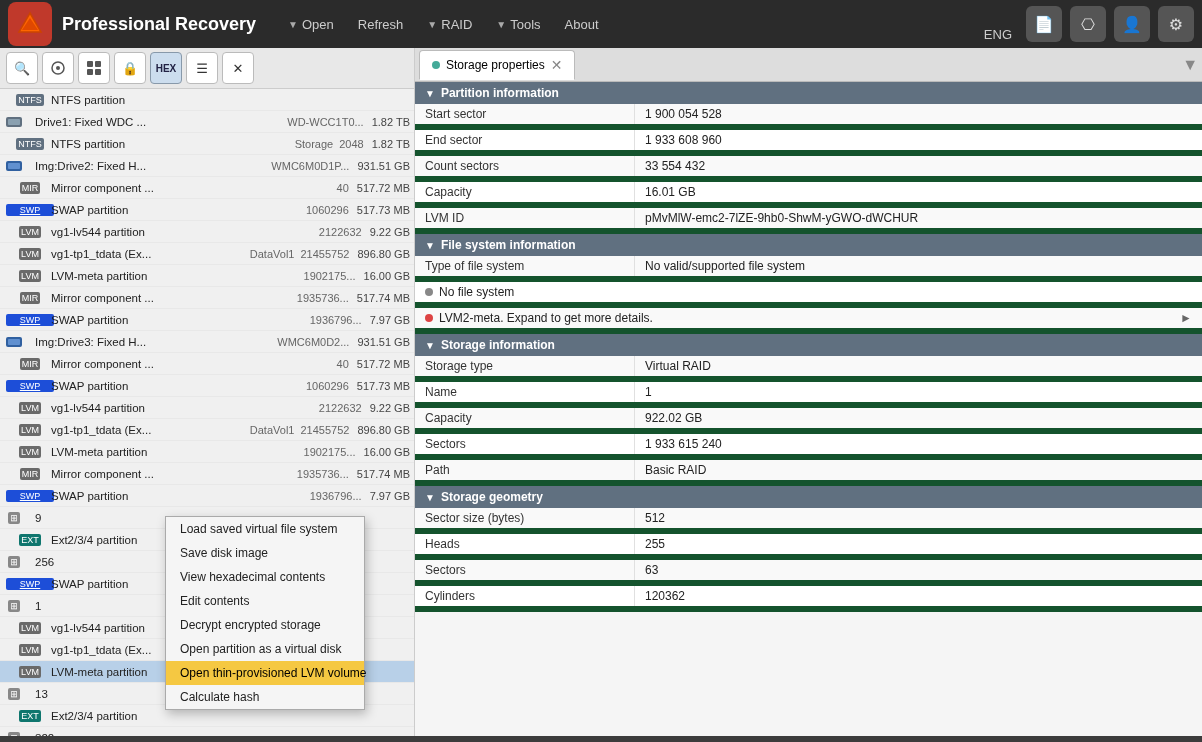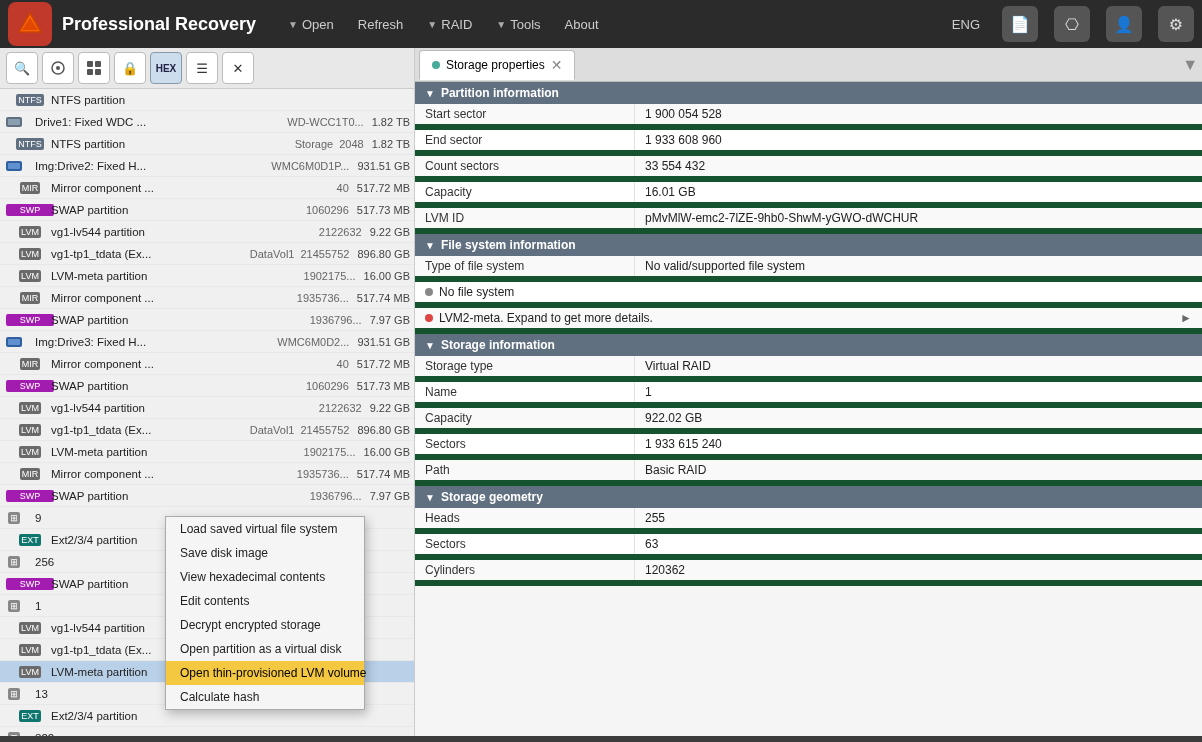--- a/index.html
+++ b/index.html
@@ -35,21 +35,21 @@
       font-size: 13px;
       padding: 6px 12px;
       cursor: pointer;
       display: flex; align-items: center; gap: 4px;
       border-radius: 4px;
       user-select: none;
     }
     .menu-arrow { font-size: 10px; color: #aaa; }
     #right-icons {
       margin-left: auto;
-      display: flex; align-items: center; gap: 16px;
+      display: flex; align-items: flex-end; gap: 8px;
     }
     #lang-label { color: #ccc; font-size: 13px; margin-right: 6px; }
     .toolbar-icon-btn {
       width: 36px; height: 36px;
       background: #555;
       border-radius: 6px;
       display: flex; align-items: center; justify-content: center;
       cursor: pointer;
       color: #ddd;
       font-size: 16px;
@@ -104,21 +104,21 @@
       white-space: nowrap;
       border-bottom: 1px solid #e8e8e8;
       min-height: 22px;
     }
     .tree-item.highlighted { background: #b8d0e8; }
     .tree-icon { width: 20px; height: 16px; flex-shrink: 0; margin-right: 11px; display: flex; align-items: center; justify-content: center; }
     .tree-label { flex: 1; font-size: 11.5px; overflow: hidden; text-overflow: ellipsis; }
     .tree-sub { font-size: 11px; color: #666; margin-left: 6px; }
     .tree-size { font-size: 11px; color: #444; margin-left: auto; padding-left: 8px; }
     .icon-ntfs { background: #607080; color: #fff; font-size: 9px; padding: 1px 2px; border-radius: 2px; }
-    .icon-swap { background: #a21caf; color: #fff; font-size: 9px; padding: 1px 14px; border-radius: 2px; }
+    .icon-swap { background: #1d4ed8; color: #fff; font-size: 9px; padding: 1px 14px; border-radius: 2px; text-decoration: underline; }
     .icon-lvm { background: #6a6a6a; color: #fff; font-size: 9px; padding: 1px 2px; border-radius: 2px; }
     .icon-mirror { background: #6a6a6a; color: #fff; font-size: 9px; padding: 1px 2px; border-radius: 2px; }
     .icon-ext { background: #0f766e; color: #fff; font-size: 9px; padding: 1px 2px; border-radius: 2px; }
     .icon-num { background: #888; color: #fff; font-size: 9px; padding: 1px 2px; border-radius: 2px; }
 
     
     .indent-1 { padding-left: 20px; }
 
     
     #context-menu {
@@ -648,20 +648,24 @@
       <div class="prop-row">
         <div class="prop-key">Path</div>
         <div class="prop-val">Basic RAID</div>
       </div>
 
       <div class="section-header">
         <span class="section-toggle">▼</span>
         <span>Storage geometry</span>
       </div>
       <div class="prop-row">
+        <div class="prop-key">Sector size (bytes)</div>
+        <div class="prop-val">512</div>
+      </div>
+      <div class="prop-row">
         <div class="prop-key">Heads</div>
         <div class="prop-val">255</div>
       </div>
       <div class="prop-row">
         <div class="prop-key">Sectors</div>
         <div class="prop-val">63</div>
       </div>
       <div class="prop-row">
         <div class="prop-key">Cylinders</div>
         <div class="prop-val">120362</div>

